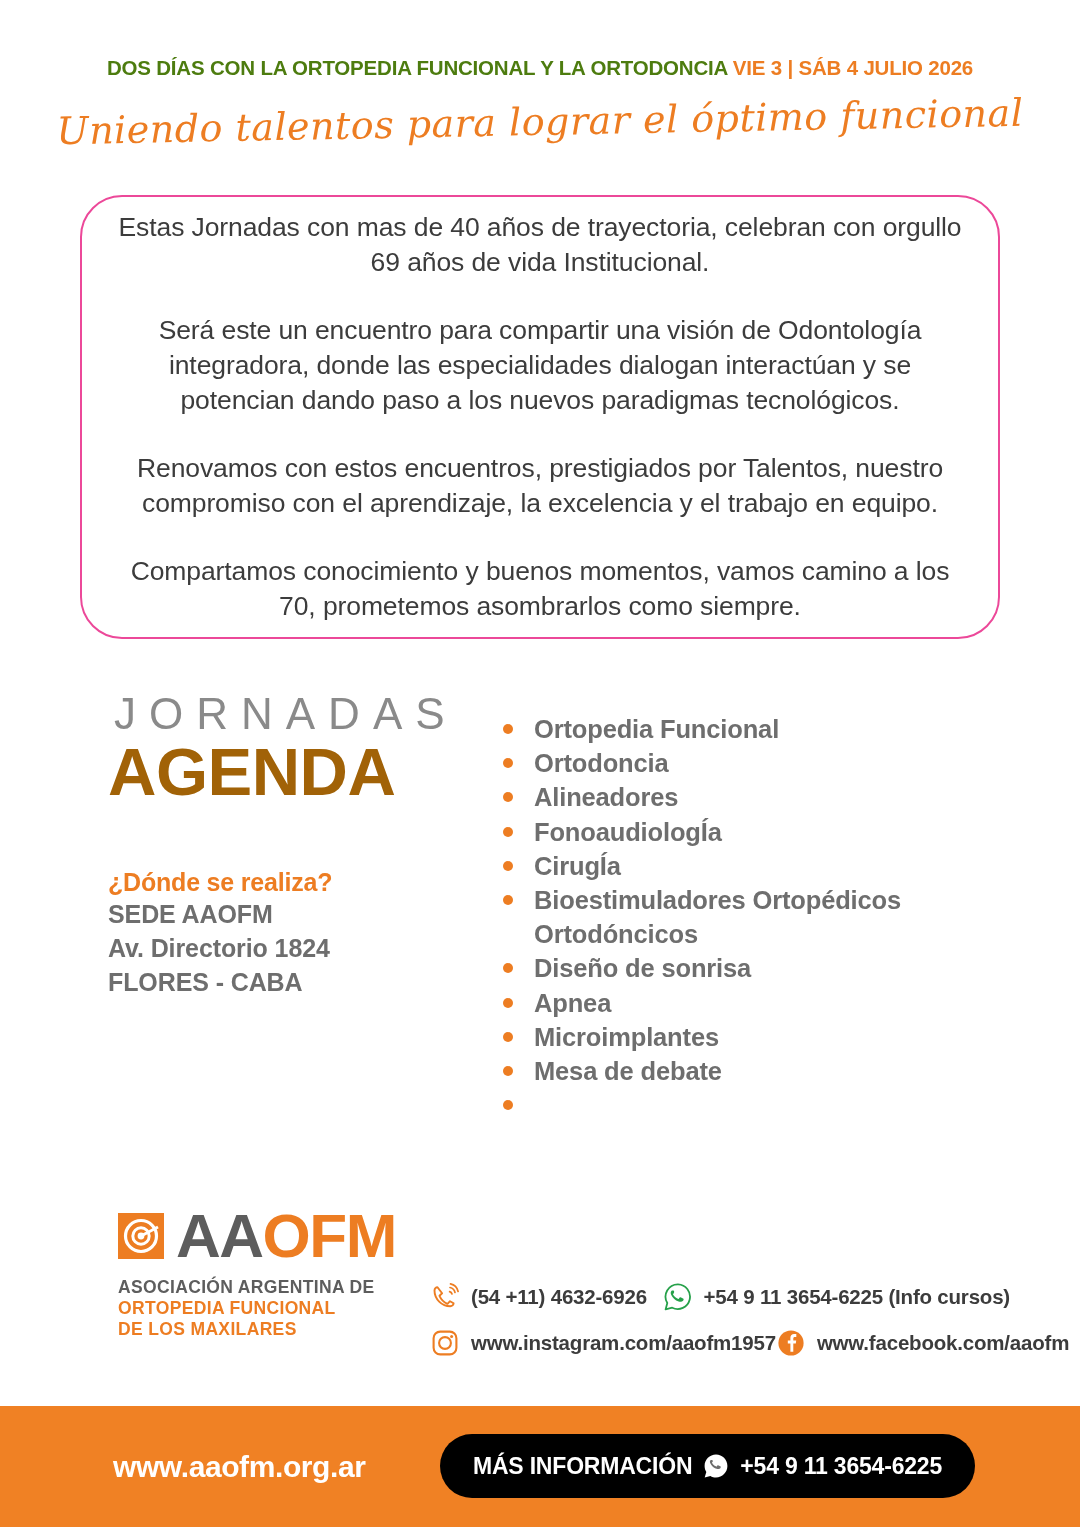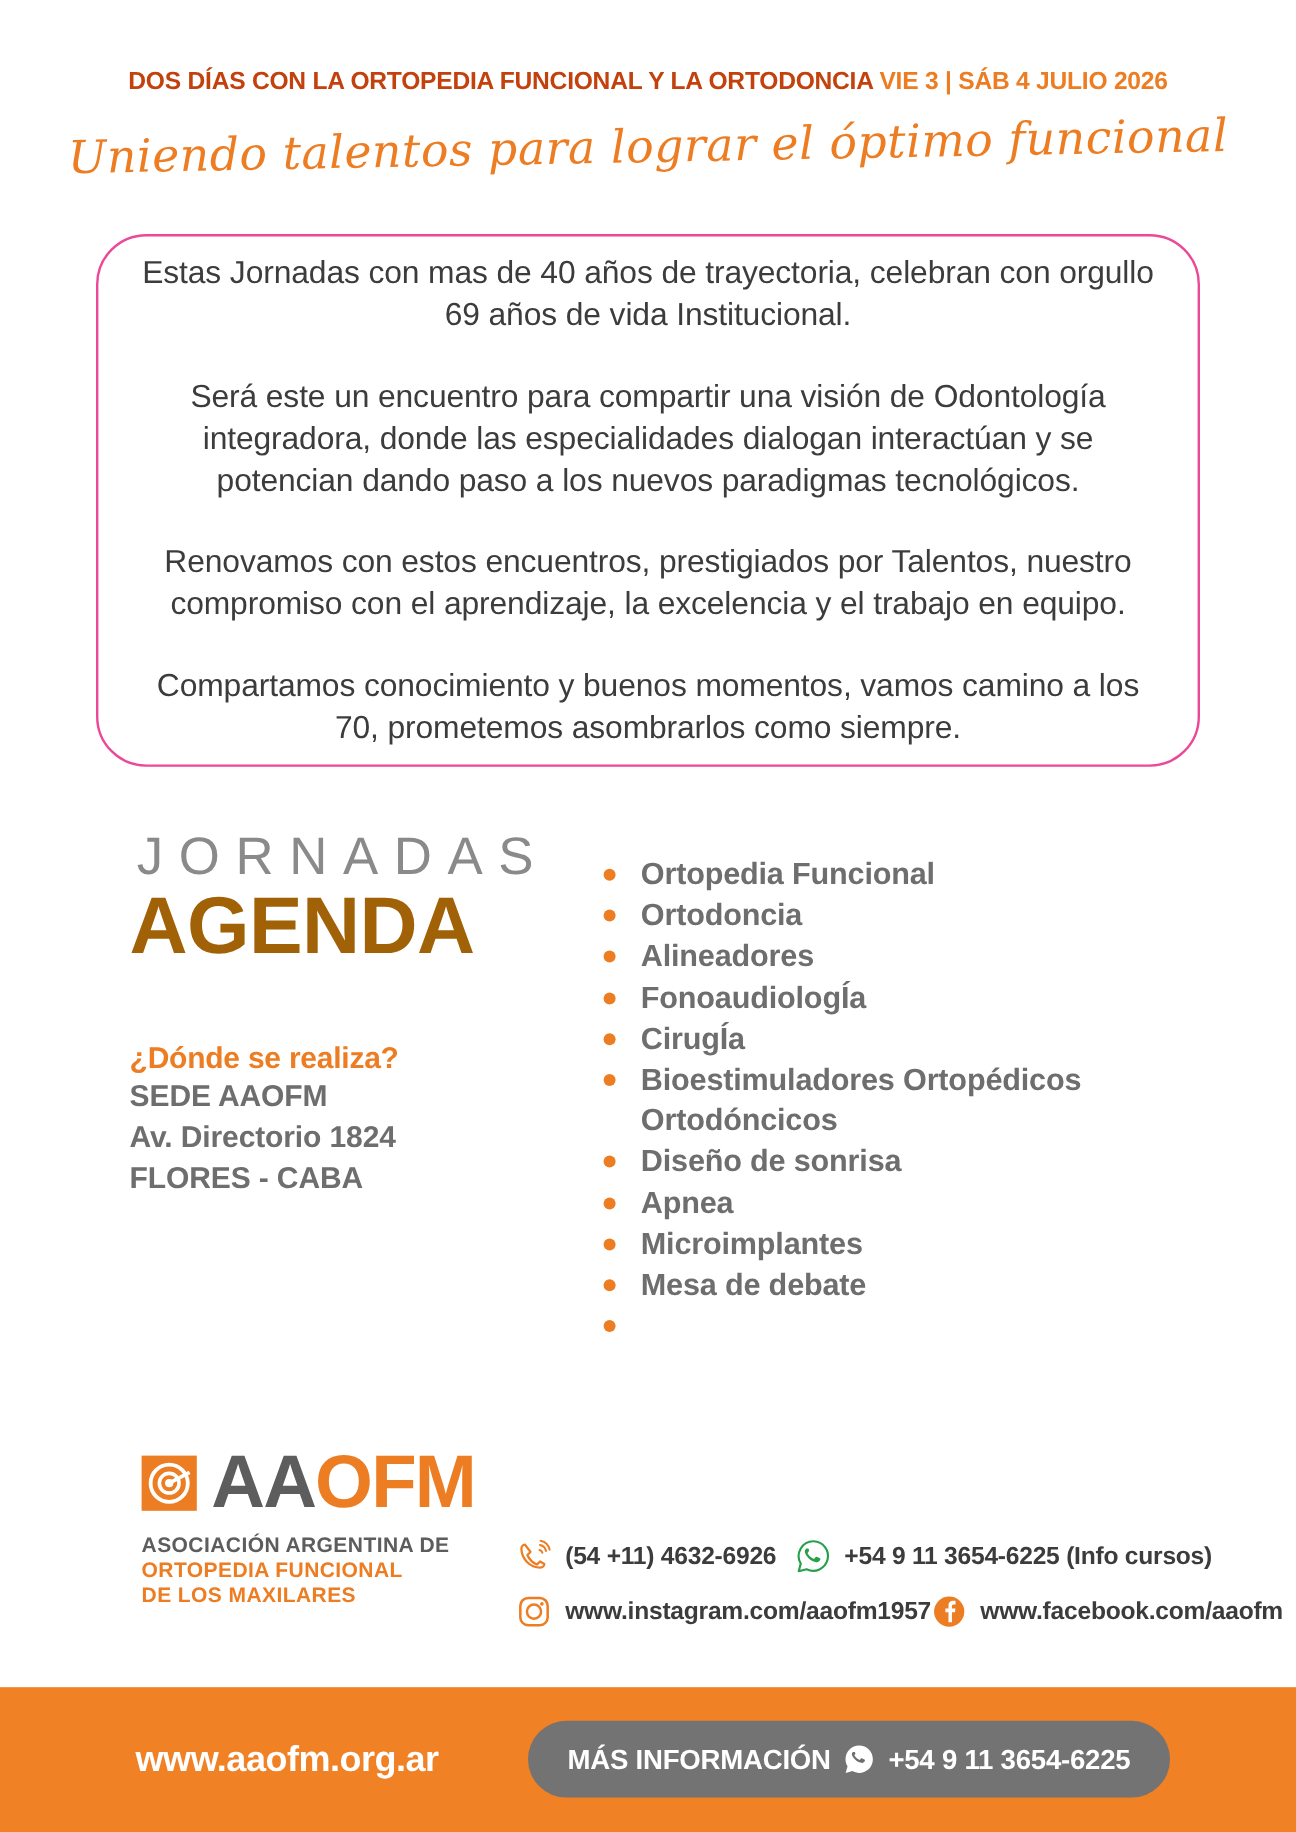--- a/index.html
+++ b/index.html
@@ -14,21 +14,21 @@
   
   .header-line {
     position:absolute;
     top:56px; left:0; width:1080px;
     text-align:center;
     font-weight:bold;
     font-size:20.5px;
     letter-spacing:-0.2px;
     white-space:nowrap;
   }
-  .header-line .hdr-dark { color:#c2410c; }
+  .header-line .hdr-dark { color:#4d7c0f; }
   .header-line .hdr-orange { color:#ED7D22; }
 
   .tagline {
     position:absolute;
     top:100px; left:0; width:1080px;
     text-align:center;
     color:#ED7D22;
     font-family:"DejaVu Serif", serif;
     font-style:italic;
     font-size:38px;
@@ -178,21 +178,21 @@
     left:113px; top:44px;
     color:#ffffff;
     font-size:30px;
     font-weight:bold;
     letter-spacing:-0.4px;
   }
   .more-btn {
     position:absolute;
     left:440px; top:28px;
     width:535px; height:64px;
-    background:#737373;
+    background:#000000;
     border-radius:32px;
     display:flex;
     align-items:center;
     justify-content:center;
     gap:11px;
   }
   .more-btn .mb-label {
     color:#ffffff;
     font-size:23px;
     font-weight:bold;

